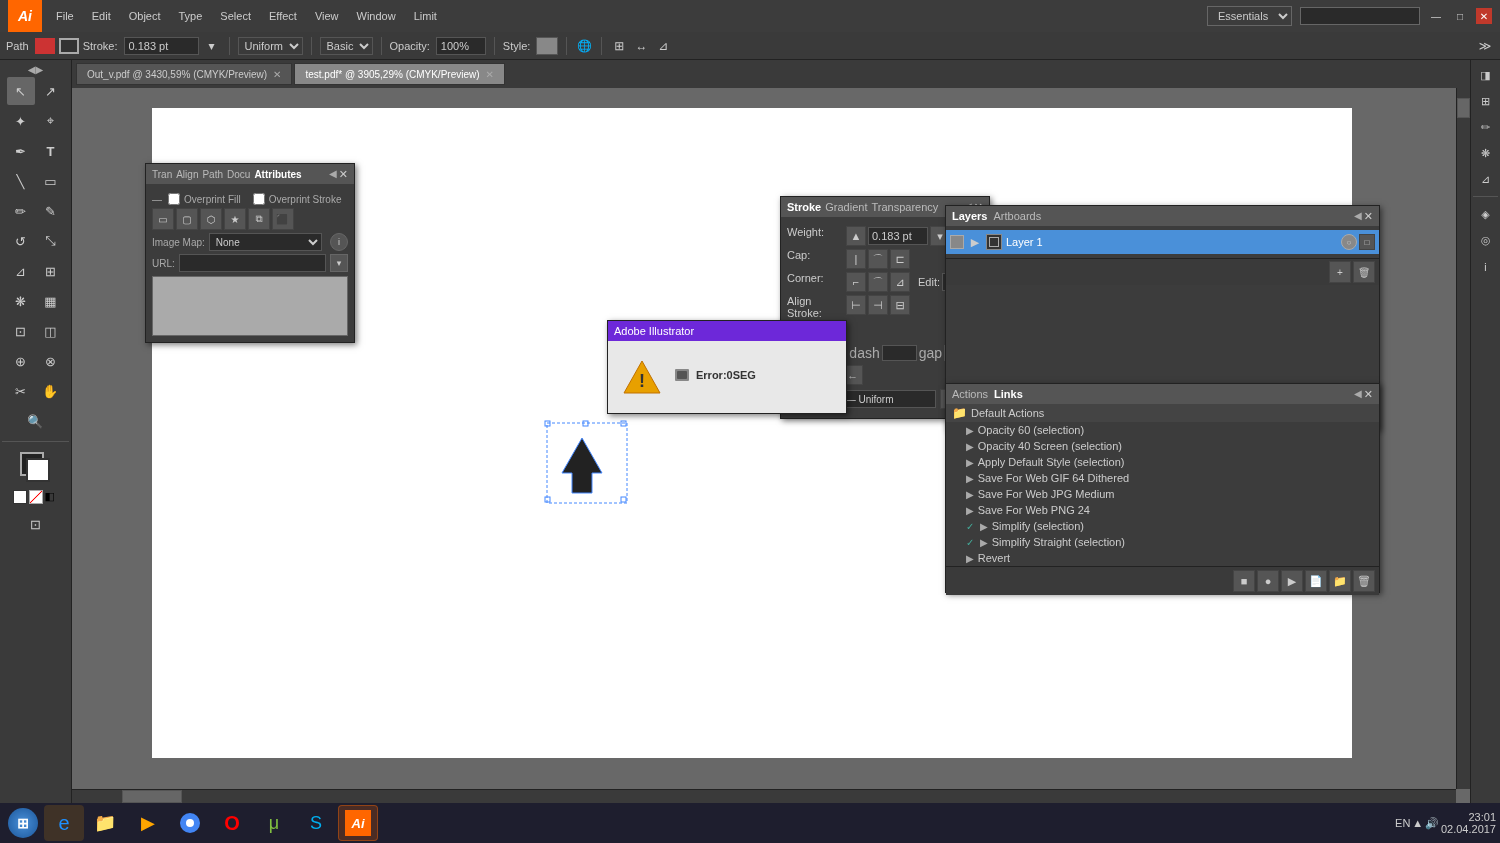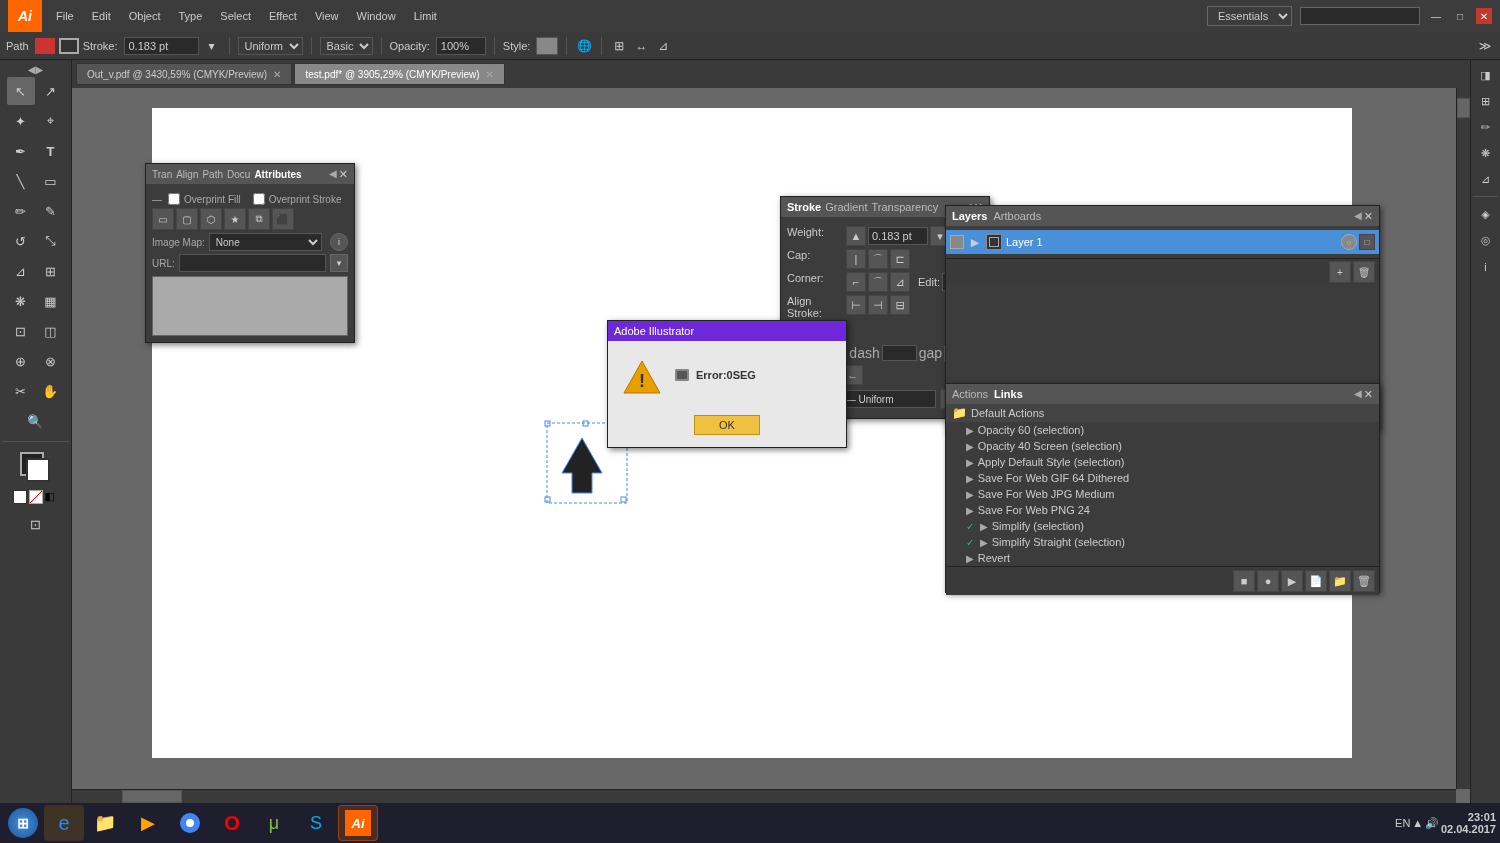--- a/index.html
+++ b/index.html
@@ -603,23 +603,20 @@
       <div>
         <div style="display:flex;align-items:center;gap:6px;margin-bottom:4px;">
           <svg width="16" height="14" viewBox="0 0 16 14">
             <rect x="1" y="1" width="14" height="12" fill="#888" rx="1"></rect>
             <rect x="3" y="3" width="10" height="8" fill="#555" rx="1"></rect>
           </svg>
           <span style="font-size:11px;font-weight:bold;color:#333;">Error:0SEG</span>
         </div>
       </div>
     </div>
-    <div id="ok-btn-container" style="display:flex;justify-content:center;padding:2px 0 12px;">
-      <button id="ok-btn" style="background:#f0c040;border:1px solid #c09010;color:#333;padding:3px 24px;cursor:pointer;font-size:11px;">OK</button>
-    </div>
   </div>
 </div>
 
 <div id="taskbar" style="position:fixed;bottom:0;left:0;right:0;height:40px;background:#1e1e2e;display:flex;align-items:center;padding:0 4px;gap:2px;z-index:200;">
 
   <div style="width:38px;height:38px;display:flex;align-items:center;justify-content:center;cursor:pointer;">
     <div style="width:30px;height:30px;border-radius:50%;background:radial-gradient(circle, #4a90d9, #1a5599);display:flex;align-items:center;justify-content:center;">
       <span style="color:white;font-size:14px;font-weight:bold;">⊞</span>
     </div>
   </div>
@@ -650,18 +647,18 @@
     <span style="color:#00aff0;font-size:18px;">S</span>
   </div>
   <div style="width:40px;height:36px;display:flex;align-items:center;justify-content:center;cursor:pointer;background:rgba(255,102,0,0.2);border:1px solid rgba(255,102,0,0.4);border-radius:4px;">
     <div style="background:#ff6600;width:26px;height:26px;display:flex;align-items:center;justify-content:center;font-weight:bold;font-size:13px;color:white;font-style:italic;">Ai</div>
   </div>
 
   <div class="tray" style="margin-left:auto;display:flex;align-items:center;gap:2px;color:#ccc;font-size:11px;">
     <span>EN</span>
     <span>▲</span>
     <span>🔊</span>
-    <div style="text-align:right;font-weight:bold;">
+    <div style="text-align:right;">
       <div>23:01</div>
       <div>02.04.2017</div>
     </div>
   </div>
 </div>
 
 </body></html>

